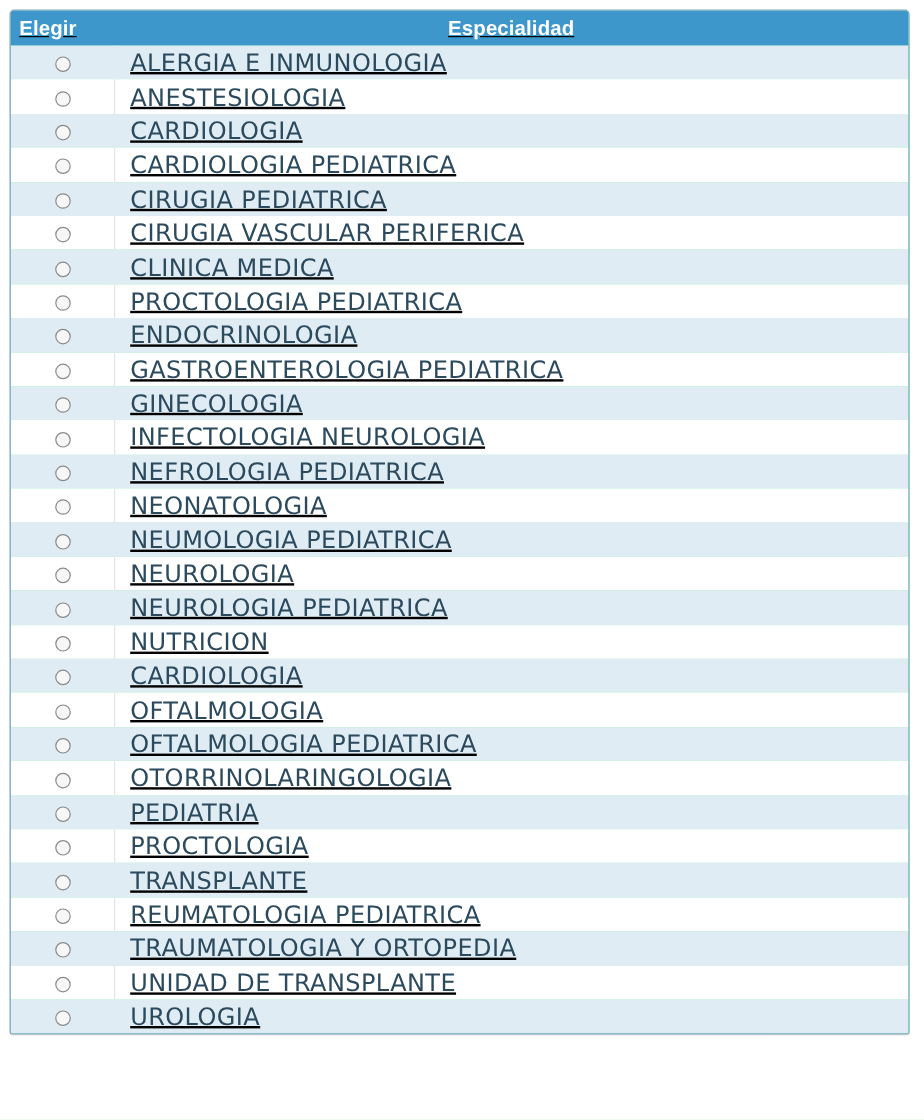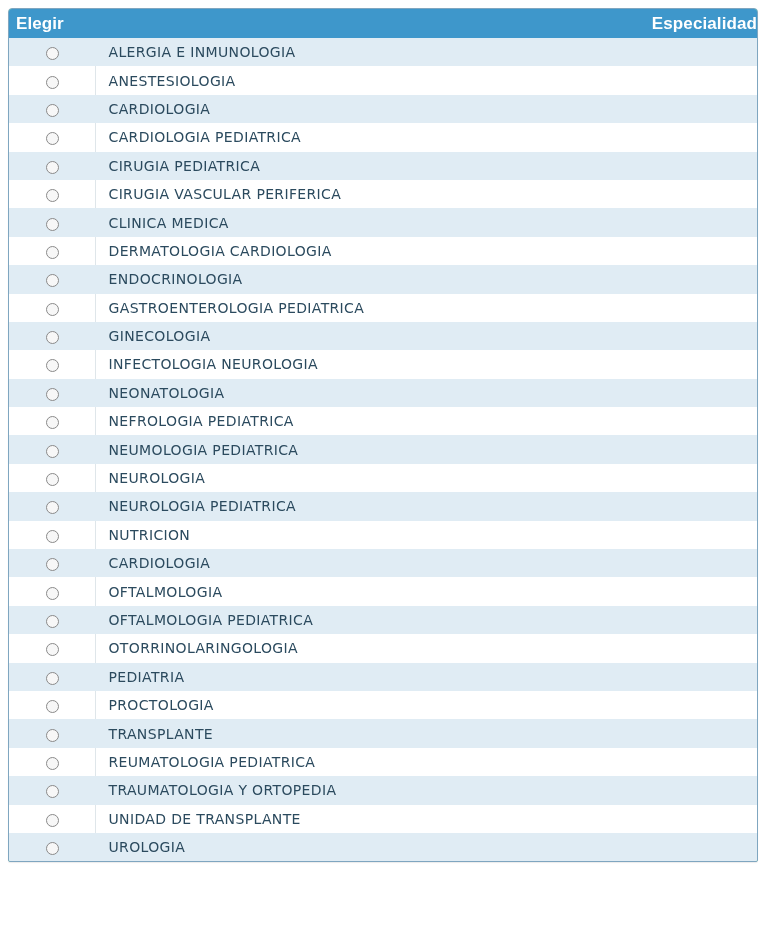--- a/index.html
+++ b/index.html
@@ -16,35 +16,36 @@
     .table-wrap {
       position: absolute;
       left: 8px;
       top: 8px;
       width: 748px;
       border: 1px solid #7fa6c0;
       border-radius: 4px 4px 2px 2px;
       overflow: hidden;
       box-shadow: 0 1px 1px rgba(0,0,0,0.08);
       background: #86efac;
+      text-decoration: underline;
     }
     table {
       border-collapse: collapse;
       width: 100%;
       table-layout: fixed;
     }
     thead th {
       background: #3e97cb;
       color: #ffffff;
       font-family: "Liberation Sans", "DejaVu Sans", sans-serif;
       font-weight: bold;
       font-size: 17px;
       height: 29px;
       padding: 0;
-      text-align: right;
+      text-align: center;
       letter-spacing: 0.1px;
     }
     thead th.col-choose {
       width: 79px;
       text-align: left;
       padding-left: 7px;
     }
     tbody tr {
       height: 28.4px;
     }
@@ -74,21 +75,21 @@
       border-radius: 50%;
       background: #f7f7f7;
       box-sizing: border-box;
       vertical-align: middle;
       margin-left: 2px;
       margin-top: 1px;
       cursor: pointer;
     }
     td.cell-name {
       padding-left: 13px;
-      font-size: 14px;
+      font-size: 20px;
       color: #2b4a5e;
       letter-spacing: 0.35px;
       white-space: nowrap;
     }
   </style>
 </head>
 <body>
 
 <div class="table-wrap">
   <table>
@@ -122,45 +123,45 @@
         <tr>
           <td class="cell-radio"><span class="radio" role="radio" aria-label="CIRUGIA VASCULAR PERIFERICA"></span></td>
           <td class="cell-name">CIRUGIA VASCULAR PERIFERICA</td>
         </tr>
         <tr>
           <td class="cell-radio"><span class="radio" role="radio" aria-label="CLINICA MEDICA"></span></td>
           <td class="cell-name">CLINICA MEDICA</td>
         </tr>
         <tr>
           <td class="cell-radio"><span class="radio" role="radio" aria-label="DERMATOLOGIA PEDIATRICA"></span></td>
-          <td class="cell-name">DERMATOLOGIA CARDIOLOGIA</td>
+          <td class="cell-name">PROCTOLOGIA PEDIATRICA</td>
         </tr>
         <tr>
           <td class="cell-radio"><span class="radio" role="radio" aria-label="ENDOCRINOLOGIA"></span></td>
           <td class="cell-name">ENDOCRINOLOGIA</td>
         </tr>
         <tr>
           <td class="cell-radio"><span class="radio" role="radio" aria-label="GASTROENTEROLOGIA PEDIATRICA"></span></td>
           <td class="cell-name">GASTROENTEROLOGIA PEDIATRICA</td>
         </tr>
         <tr>
           <td class="cell-radio"><span class="radio" role="radio" aria-label="GINECOLOGIA"></span></td>
           <td class="cell-name">GINECOLOGIA</td>
         </tr>
         <tr>
           <td class="cell-radio"><span class="radio" role="radio" aria-label="INFECTOLOGIA PEDIATRICA"></span></td>
           <td class="cell-name">INFECTOLOGIA NEUROLOGIA</td>
         </tr>
         <tr>
+          <td class="cell-radio"><span class="radio" role="radio" aria-label="NEFROLOGIA PEDIATRICA"></span></td>
+          <td class="cell-name">NEFROLOGIA PEDIATRICA</td>
+        </tr>
+        <tr>
           <td class="cell-radio"><span class="radio" role="radio" aria-label="NEONATOLOGIA"></span></td>
           <td class="cell-name">NEONATOLOGIA</td>
-        </tr>
-        <tr>
-          <td class="cell-radio"><span class="radio" role="radio" aria-label="NEFROLOGIA PEDIATRICA"></span></td>
-          <td class="cell-name">NEFROLOGIA PEDIATRICA</td>
         </tr>
         <tr>
           <td class="cell-radio"><span class="radio" role="radio" aria-label="NEUMOLOGIA PEDIATRICA"></span></td>
           <td class="cell-name">NEUMOLOGIA PEDIATRICA</td>
         </tr>
         <tr>
           <td class="cell-radio"><span class="radio" role="radio" aria-label="NEUROLOGIA"></span></td>
           <td class="cell-name">NEUROLOGIA</td>
         </tr>
         <tr>

